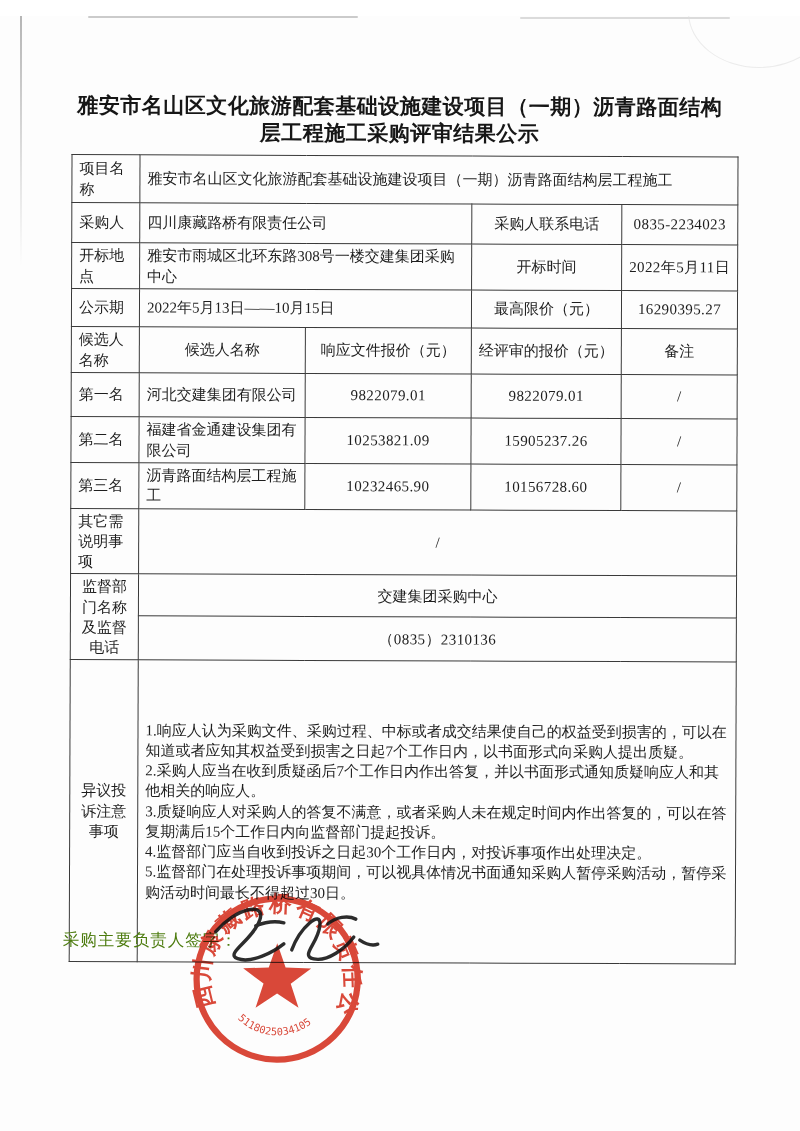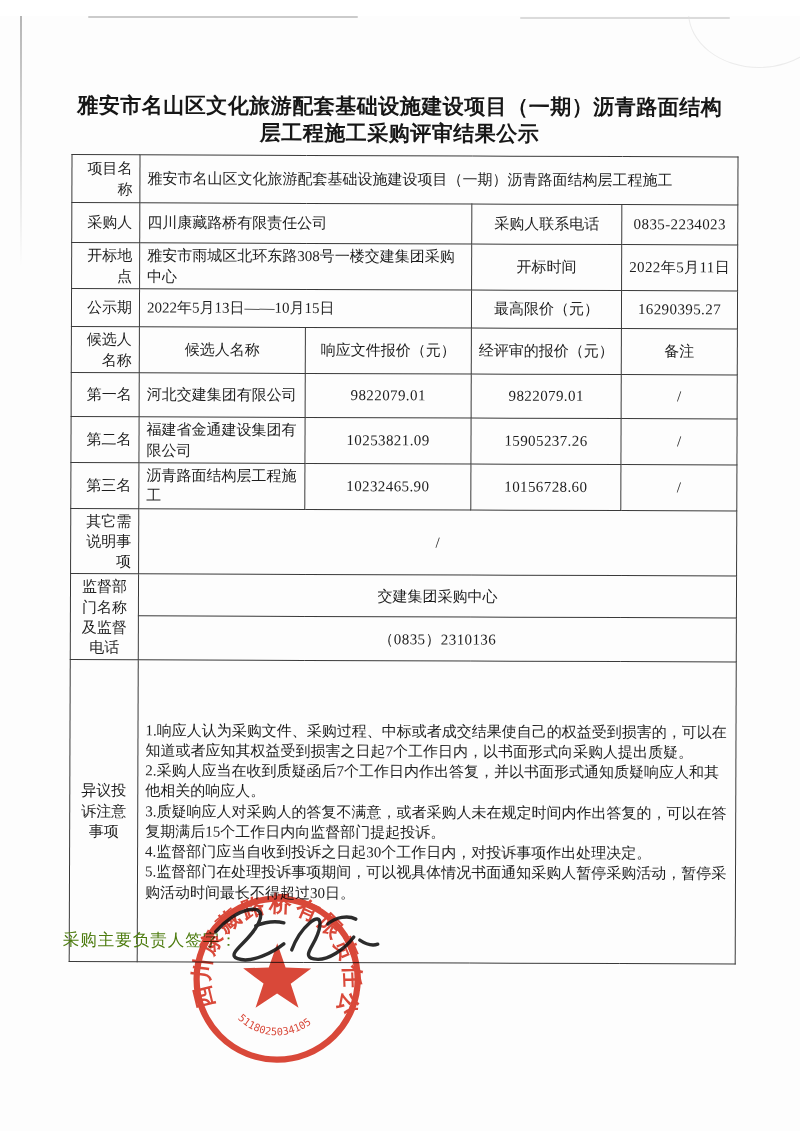--- a/index.html
+++ b/index.html
@@ -27,21 +27,21 @@
     border-collapse:collapse;table-layout:fixed;
   }
   table.main td{
     border:1.6px solid #3a3a3a;
     font-size:15px;line-height:1.35;
     padding:2px 7px;vertical-align:middle;
     overflow:hidden;word-break:break-all;
   }
   td.c{text-align:center;}
   td.l{text-align:left;}
-  td.lab{text-align:right;padding-left:6px;font-family:Liberation Serif, serif;}
+  td.lab{text-align:left;padding-left:6px;font-family:Liberation Serif, serif;}
   td.num{text-align:center;letter-spacing:.4px;}
   td.objection-body{
     vertical-align:middle;text-align:left;line-height:1.55;
     padding:46px 12px 40px 9px;
   }
   .obj-item{margin:0;}
 
   .sign-caption{
     position:absolute;left:66px;top:913px;font-size:16.5px;color:#4d7c0f;letter-spacing:1px;
   }

